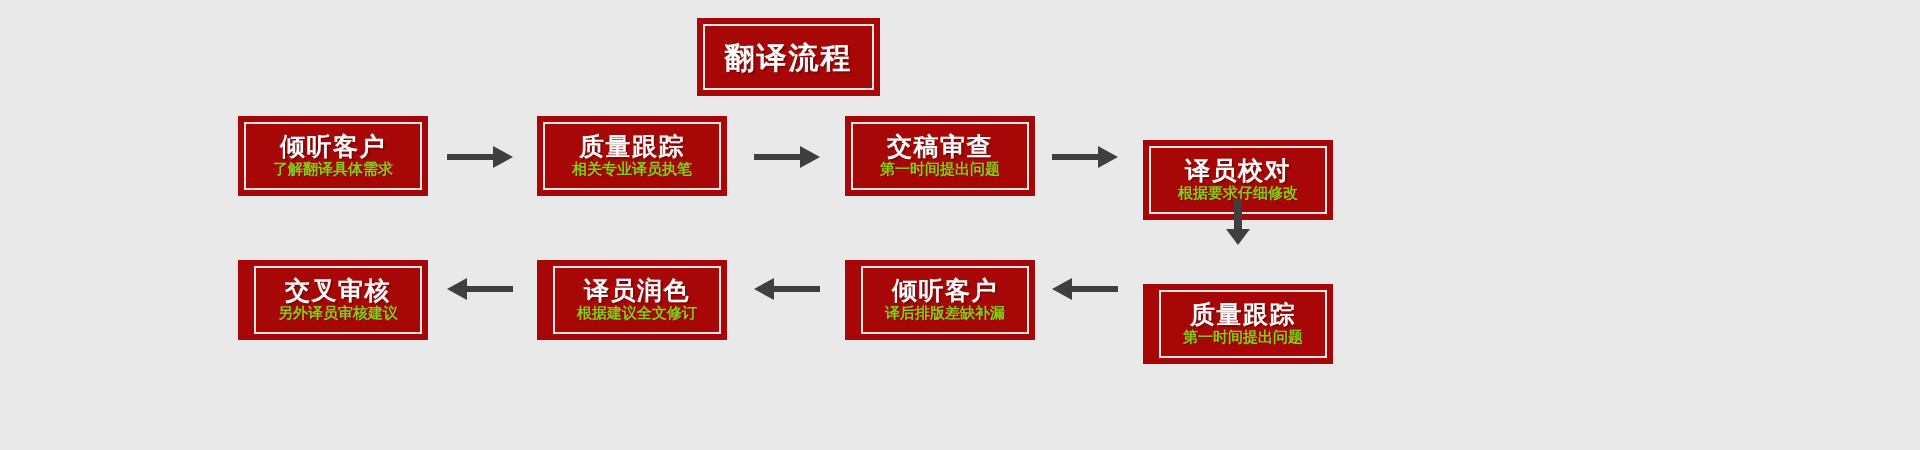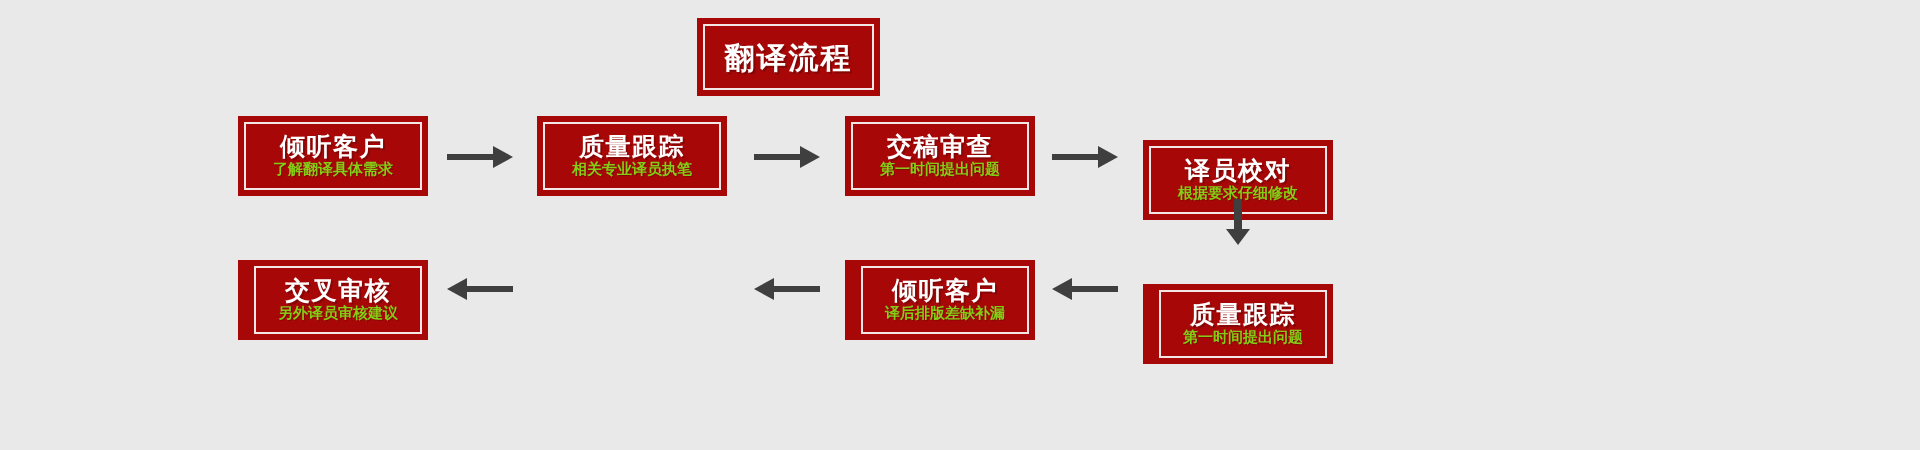--- a/index.html
+++ b/index.html
@@ -200,20 +200,26 @@
       <div class="subtext">译后排版差缺补漏</div>
     </div>
   </div>
 
   <div class="arrow-h ah5">
     <svg width="70" height="30" viewBox="0 0 70 30" aria-hidden="true">
       <path d="M68,12 L22,12 L22,4 L2,15 L22,26 L22,18 L68,18 Z" fill="#3f3f3f"></path>
     </svg>
   </div>
 
+  <div class="rbox step row2 col2">
+    <div class="inner">
+      <div class="heading">译员润色</div>
+      <div class="subtext">根据建议全文修订</div>
+    </div>
+  </div>
 
   <div class="arrow-h ah6">
     <svg width="70" height="30" viewBox="0 0 70 30" aria-hidden="true">
       <path d="M68,12 L22,12 L22,4 L2,15 L22,26 L22,18 L68,18 Z" fill="#3f3f3f"></path>
     </svg>
   </div>
 
   <div class="rbox step row2 col1">
     <div class="inner">
       <div class="heading">交叉审核</div>

